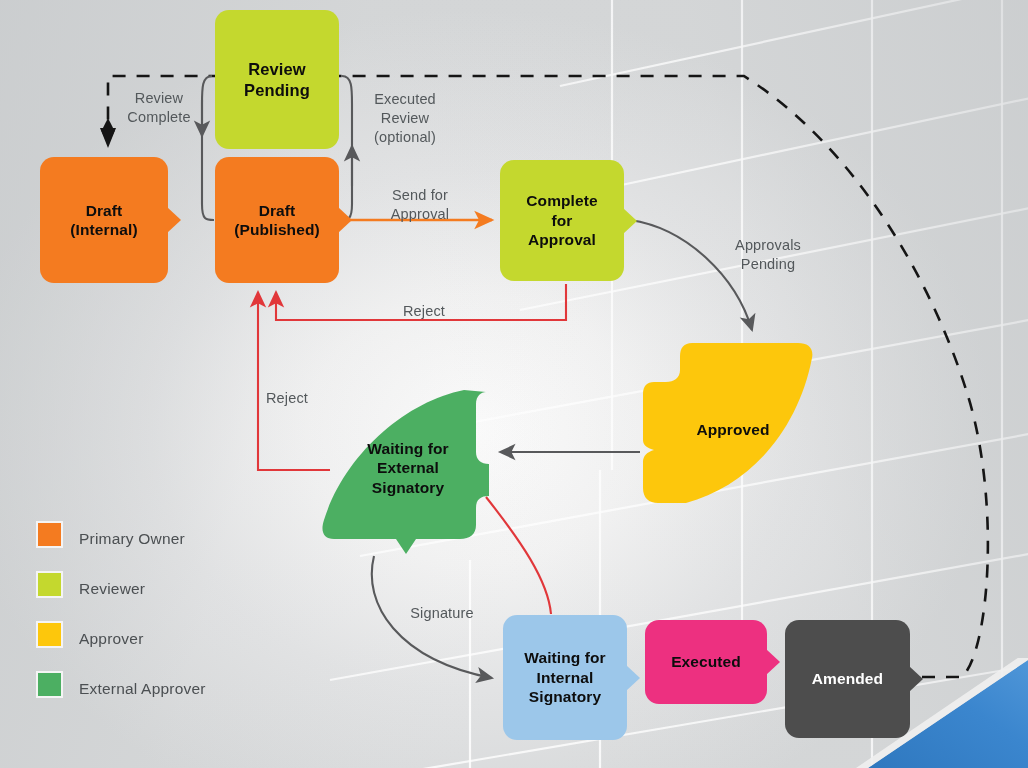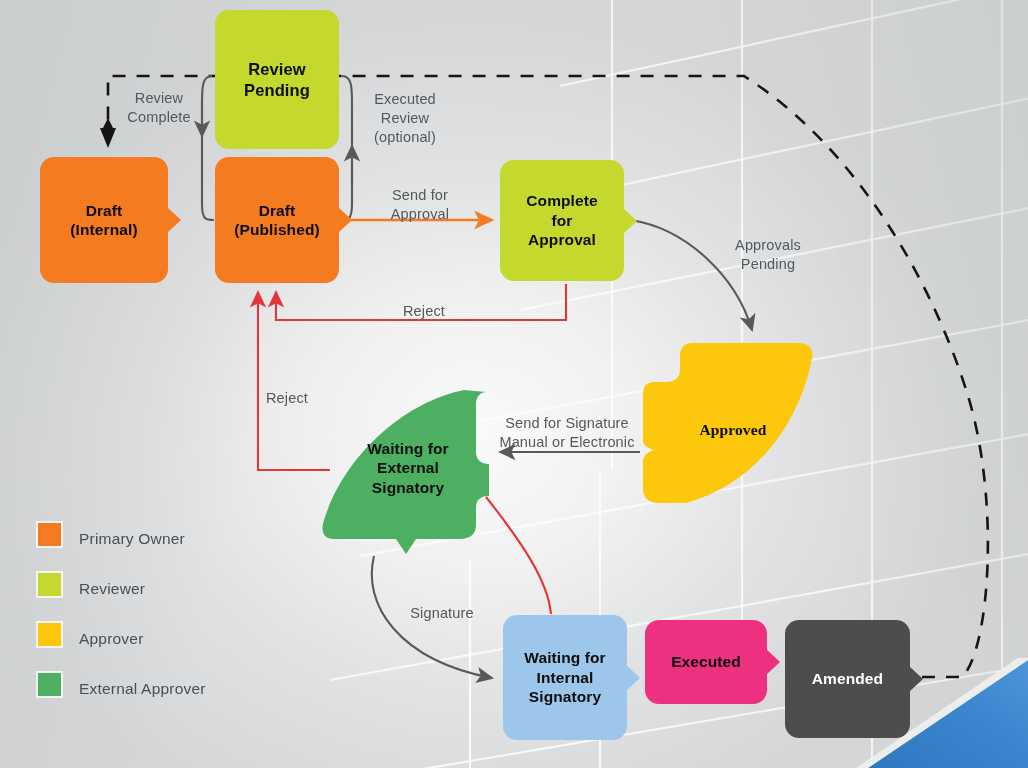--- a/index.html
+++ b/index.html
@@ -207,21 +207,21 @@
     <span class="chev"></span>
   </div>
 
   <div class="node rnode" style="left:500px;top:160px;width:124px;height:121px;background:#c4d82e;color:#c4d82e;font-size:15.5px;">
     <span class="lbl" style="color:#0d0d0d">Complete
 for
 Approval</span>
     <span class="chev"></span>
   </div>
 
-  <div class="node" style="left:640px;top:336px;width:180px;height:172px;font-size:15.5px;font-family:Liberation Serif, serif;">
+  <div class="node" style="left:640px;top:336px;width:180px;height:172px;font-size:15.5px;">
     <svg viewBox="0 0 180 172" style="position:absolute;inset:0;width:100%;height:100%;">
       <path d="M 52 7 C 44 7 40 12 40 20 L 40 34 C 40 42 34 46 26 46 L 14 46
                C 7 46 3 50 3 58 L 3 104 C 3 110 8 112 14 114 C 7 116 3 120 3 126
                L 3 152 C 3 162 9 167 18 167 L 46 167
                C 110 150 158 94 172 22 C 174 12 168 7 158 7 Z" fill="#fdc70c"></path>
     </svg>
     <span class="lbl" style="margin-left:6px;margin-top:16px;">Approved</span>
   </div>
 
   <div class="node" style="left:318px;top:386px;width:174px;height:172px;font-size:15.5px;">
@@ -263,22 +263,20 @@
   <div class="elabel ta-c" style="left:370px;top:174px;width:100px;margin-top:12px;">Send for
 Approval</div>
 
   <div class="elabel ta-c" style="left:716px;top:236px;width:104px;">Approvals
 Pending</div>
 
   <div class="elabel ta-c" style="left:392px;top:302px;width:64px;">Reject</div>
 
   <div class="elabel ta-l" style="left:266px;top:389px;width:64px;">Reject</div>
 
-  <div class="elabel ta-c" style="left:487px;top:414px;width:160px;">Send for Signature
-Manual or Electronic</div>
 
   <div class="elabel ta-c" style="left:398px;top:604px;width:88px;">Signature</div>
 
   <div class="legend">
     <div class="leg-row">
       <span class="leg-sw" style="background:#f47b20"></span>
       <span class="leg-txt">Primary Owner</span>
     </div>
     <div class="leg-row">
       <span class="leg-sw" style="background:#c4d82e"></span>

